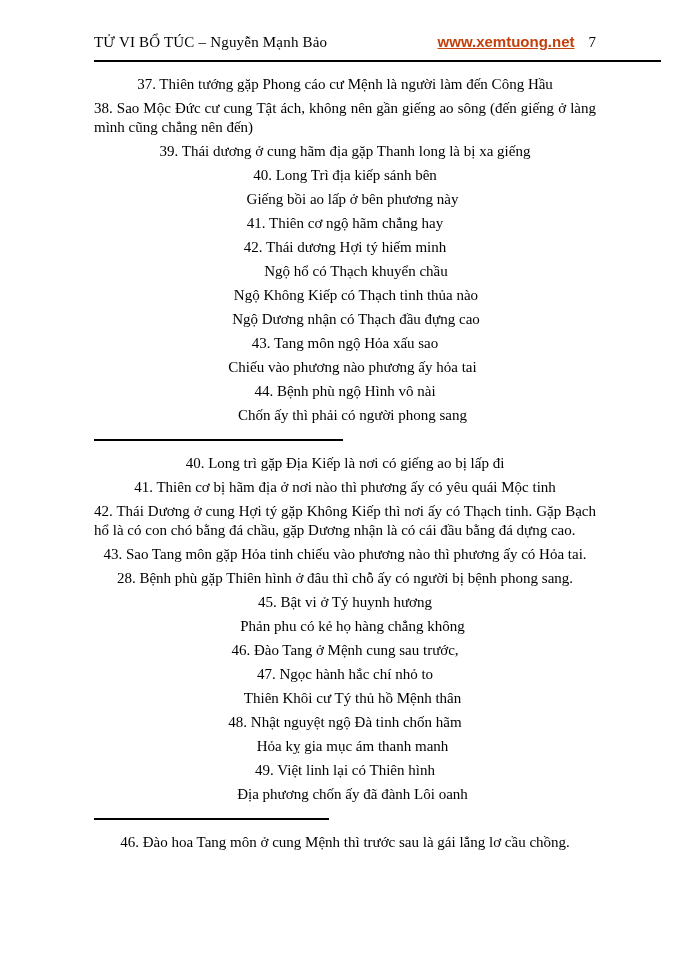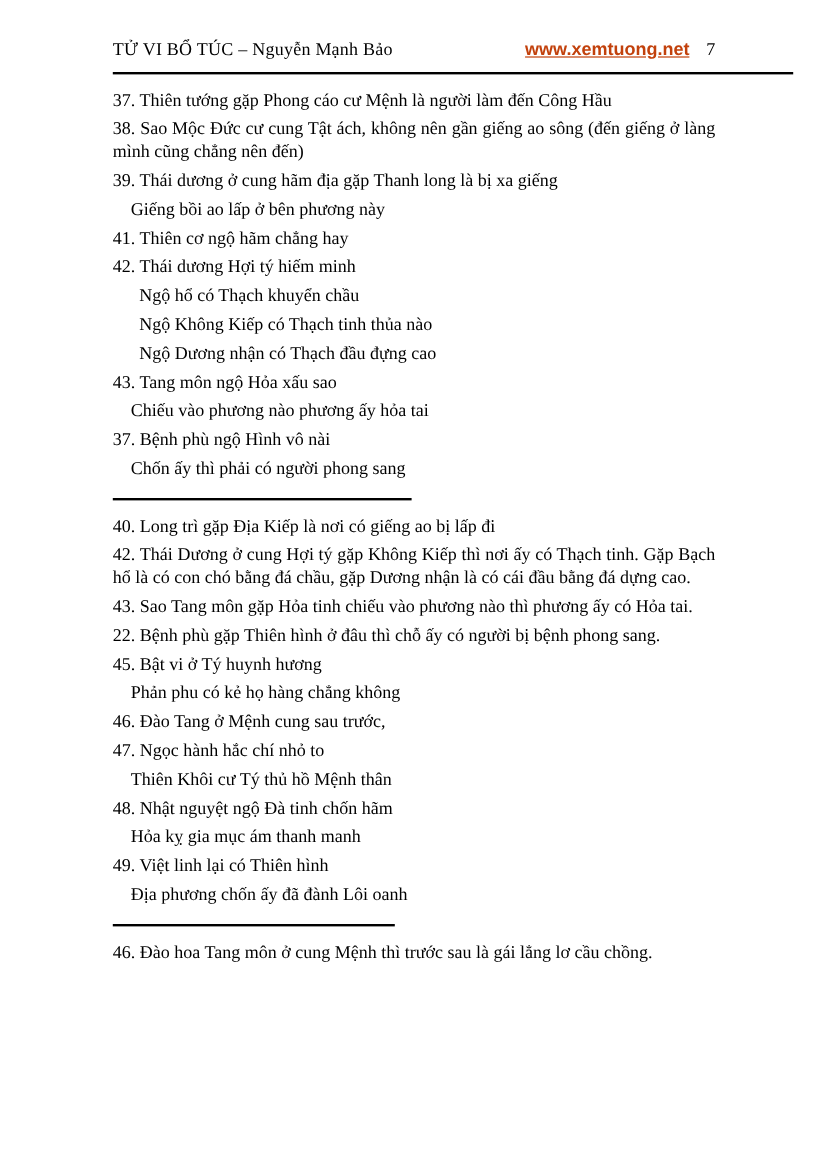--- a/index.html
+++ b/index.html
@@ -52,20 +52,21 @@
     width: 567px;
   }
   .content {
     margin-top: 13px;
     font-size: 15px;
     line-height: 19px;
   }
   .line {
     margin: 0 0 5px 0;
     white-space: pre-wrap;
+    text-align: center;
   }
   .line.justify {
     text-align: justify;
   }
   .indent-1 { padding-left: 15px; }
   .indent-2 { padding-left: 22px; }
   .separator {
     height: 0;
     border-top: 2px solid #000000;
     margin: 14px 0 13px 0;
@@ -86,37 +87,39 @@
     </span>
   </header>
 
   <div class="header-rule"></div>
 
   <main class="content" id="content">
       <section>
         <p class="line indent-0">37. Thiên tướng gặp Phong cáo cư Mệnh là người làm đến Công Hầu</p>
         <p class="line indent-0 justify">38. Sao Mộc Đức cư cung Tật ách, không nên gần giếng ao sông (đến giếng ở làng mình cũng chẳng nên đến)</p>
         <p class="line indent-0">39. Thái dương ở cung hãm địa gặp Thanh long là bị xa giếng</p>
+        <p class="line indent-0">40. Long Trì địa kiếp sánh bên</p>
         <p class="line indent-1">Giếng bồi ao lấp ở bên phương này</p>
         <p class="line indent-0">41. Thiên cơ ngộ hãm chẳng hay</p>
         <p class="line indent-0">42. Thái dương Hợi tý hiếm minh</p>
         <p class="line indent-2">Ngộ hổ có Thạch khuyển chầu</p>
         <p class="line indent-2">Ngộ Không Kiếp có Thạch tinh thủa nào</p>
         <p class="line indent-2">Ngộ Dương nhận có Thạch đầu đựng cao</p>
         <p class="line indent-0">43. Tang môn ngộ Hỏa xấu sao</p>
         <p class="line indent-1">Chiếu vào phương nào phương ấy hỏa tai</p>
-        <p class="line indent-0">37. Bệnh phù ngộ Hình vô nài</p>
+        <p class="line indent-0">44. Bệnh phù ngộ Hình vô nài</p>
         <p class="line indent-1">Chốn ấy thì phải có người phong sang</p>
       </section>
       <div class="separator sep-1"></div>
       <section>
         <p class="line indent-0">40. Long trì gặp Địa Kiếp là nơi có giếng ao bị lấp đi</p>
+        <p class="line indent-0">41. Thiên cơ bị hãm địa ở nơi nào thì phương ấy có yêu quái Mộc tinh</p>
         <p class="line indent-0 justify">42. Thái Dương ở cung Hợi tý gặp Không Kiếp thì nơi ấy có Thạch tinh. Gặp Bạch hổ là có con chó bằng đá chầu, gặp Dương nhận là có cái đầu bằng đá dựng cao.</p>
         <p class="line indent-0">43. Sao Tang môn gặp Hỏa tinh chiếu vào phương nào thì phương ấy có Hỏa tai.</p>
-        <p class="line indent-0">22. Bệnh phù gặp Thiên hình ở đâu thì chỗ ấy có người bị bệnh phong sang.</p>
+        <p class="line indent-0">28. Bệnh phù gặp Thiên hình ở đâu thì chỗ ấy có người bị bệnh phong sang.</p>
         <p class="line indent-0">45. Bật vi ở Tý huynh hương</p>
         <p class="line indent-1">Phản phu có kẻ họ hàng chẳng không</p>
         <p class="line indent-0">46. Đào Tang ở Mệnh cung sau trước,</p>
         <p class="line indent-0">47. Ngọc hành hắc chí nhỏ to</p>
         <p class="line indent-1">Thiên Khôi cư Tý thủ hồ Mệnh thân</p>
         <p class="line indent-0">48. Nhật nguyệt ngộ Đà tinh chốn hãm</p>
         <p class="line indent-1">Hỏa kỵ gia mục ám thanh manh</p>
         <p class="line indent-0">49. Việt linh lại có Thiên hình</p>
         <p class="line indent-1">Địa phương chốn ấy đã đành Lôi oanh</p>
       </section>

